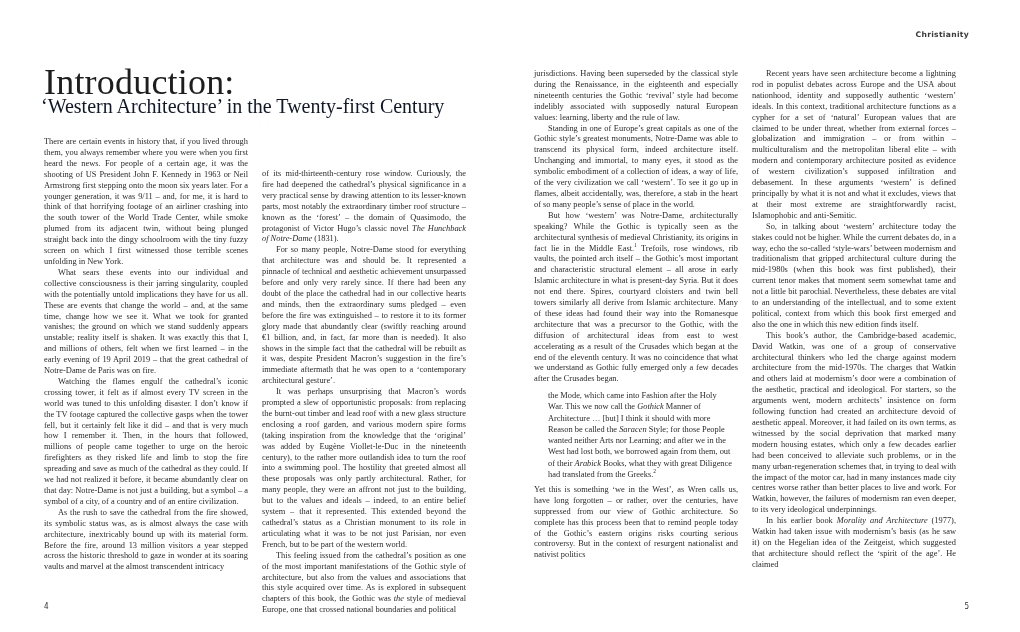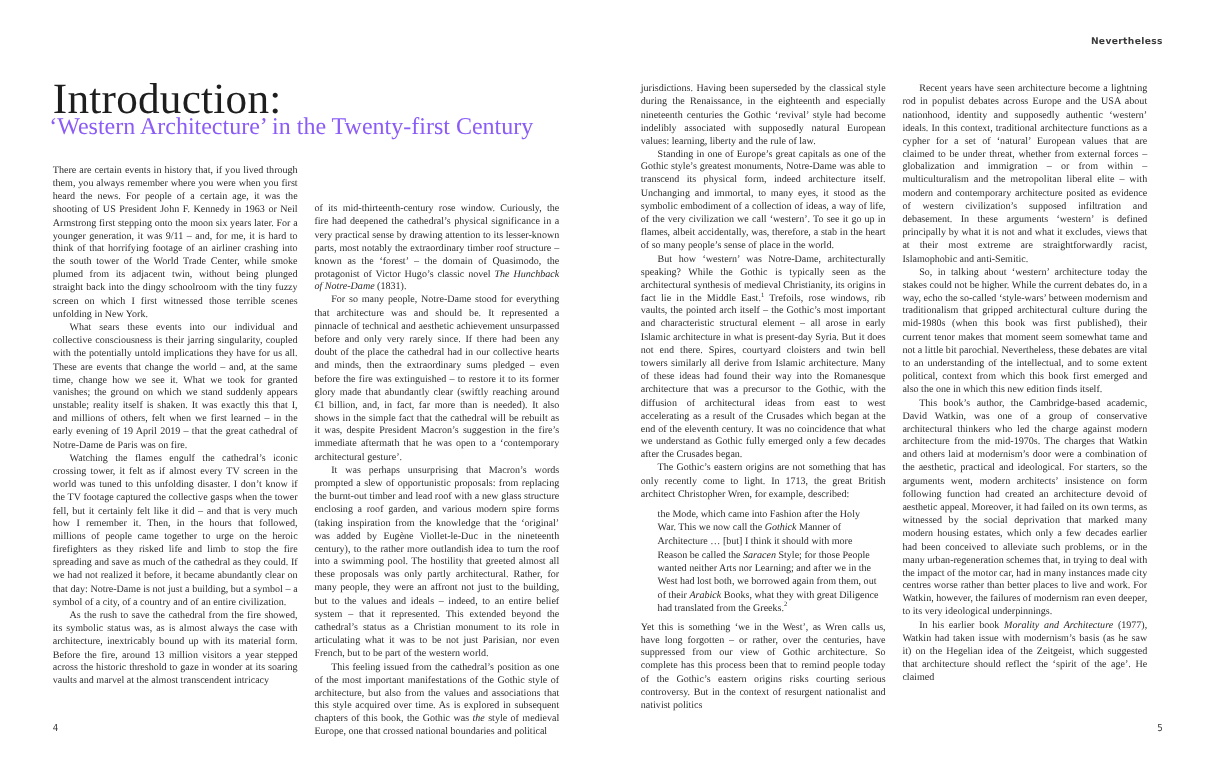--- a/index.html
+++ b/index.html
@@ -4,21 +4,21 @@
 <style>
   html, body { margin: 0; padding: 0; background: #ffffff; }
   body { width: 1020px; height: 632px; position: relative; overflow: hidden;
          font-family: "Liberation Serif", "DejaVu Serif", serif; color: #2a2a2a; }
   .page { position: absolute; top: 0; height: 632px; }
   .page-left { left: 0; width: 510px; }
   .page-right { left: 510px; width: 510px; }
   .title { position: absolute; left: 44px; top: 66px; font-size: 36px; line-height: 32px;
            font-weight: normal; margin: 0; color: #1e1e1e; letter-spacing: 0.2px; }
   .subtitle { position: absolute; left: 41px; top: 94px; font-size: 20px; line-height: 24px;
-              font-weight: normal; margin: 0; color: #8b5cf6; }
+              font-weight: normal; margin: 0; color: #0f172a; }
   .col { position: absolute; font-size: 8.4px; line-height: 10.9px; text-align: justify;
          hyphens: auto; color: #2a2a2a; }
   .col p { margin: 0; }
   .col p.indent { text-indent: 14px; }
   .col p.noindent { text-indent: 0; }
   .col .quote { margin: 5px 6px 5px 14px; text-align: left; line-height: 11.2px; }
   .col em { font-style: italic; }
   .col sup { font-size: 5.5px; line-height: 0; vertical-align: super; }
   .c1 { left: 44px; top: 137px; width: 204px; }
   .c2 { left: 262px; top: 137px; width: 204px; margin-top: 32px; }
@@ -49,27 +49,26 @@
     <p class="noindent"><span>of its mid-thirteenth-century rose window. Curiously, the fire had deepened the cathedral’s physical significance in a very practical sense by drawing attention to its lesser-known parts, most notably the extraordinary timber roof structure – known as the ‘forest’ – the domain of Quasimodo, the protagonist of Victor Hugo’s classic novel </span><em>The Hunchback of Notre-Dame</em><span> (1831).</span></p>
     <p class="indent">For so many people, Notre-Dame stood for everything that architecture was and should be. It represented a pinnacle of technical and aesthetic achievement unsurpassed before and only very rarely since. If there had been any doubt of the place the cathedral had in our collective hearts and minds, then the extraordinary sums pledged – even before the fire was extinguished – to restore it to its former glory made that abundantly clear (swiftly reaching around €1 billion, and, in fact, far more than is needed). It also shows in the simple fact that the cathedral will be rebuilt as it was, despite President Macron’s suggestion in the fire’s immediate aftermath that he was open to a ‘contemporary architectural gesture’.</p>
     <p class="indent">It was perhaps unsurprising that Macron’s words prompted a slew of opportunistic proposals: from replacing the burnt-out timber and lead roof with a new glass structure enclosing a roof garden, and various modern spire forms (taking inspiration from the knowledge that the ‘original’ was added by Eugène Viollet-le-Duc in the nineteenth century), to the rather more outlandish idea to turn the roof into a swimming pool. The hostility that greeted almost all these proposals was only partly architectural. Rather, for many people, they were an affront not just to the building, but to the values and ideals – indeed, to an entire belief system – that it represented. This extended beyond the cathedral’s status as a Christian monument to its role in articulating what it was to be not just Parisian, nor even French, but to be part of the western world.</p>
     <p class="indent"><span>This feeling issued from the cathedral’s position as one of the most important manifestations of the Gothic style of architecture, but also from the values and associations that this style acquired over time. As is explored in subsequent chapters of this book, the Gothic was </span><em>the</em><span> style of medieval Europe, one that crossed national boundaries and political</span></p>
   </div>
 
   <div class="folio folio-left">4</div>
 </div>
 
 <div class="page page-right">
-  <div class="running-head">Nevertheless</div>
+  <div class="running-head">Christianity</div>
 
   <div class="col c3">
     <p class="noindent">jurisdictions. Having been superseded by the classical style during the Renaissance, in the eighteenth and especially nineteenth centuries the Gothic ‘revival’ style had become indelibly associated with supposedly natural European values: learning, liberty and the rule of law.</p>
     <p class="indent">Standing in one of Europe’s great capitals as one of the Gothic style’s greatest monuments, Notre-Dame was able to transcend its physical form, indeed architecture itself. Unchanging and immortal, to many eyes, it stood as the symbolic embodiment of a collection of ideas, a way of life, of the very civilization we call ‘western’. To see it go up in flames, albeit accidentally, was, therefore, a stab in the heart of so many people’s sense of place in the world.</p>
     <p class="indent"><span>But how ‘western’ was Notre-Dame, architecturally speaking? While the Gothic is typically seen as the architectural synthesis of medieval Christianity, its origins in fact lie in the Middle East.</span><sup>1</sup><span> Trefoils, rose windows, rib vaults, the pointed arch itself – the Gothic’s most important and characteristic structural element – all arose in early Islamic architecture in what is present-day Syria. But it does not end there. Spires, courtyard cloisters and twin bell towers similarly all derive from Islamic architecture. Many of these ideas had found their way into the Romanesque architecture that was a precursor to the Gothic, with the diffusion of architectural ideas from east to west accelerating as a result of the Crusades which began at the end of the eleventh century. It was no coincidence that what we understand as Gothic fully emerged only a few decades after the Crusades began.</span></p>
-    <p class="indent">The Gothic’s eastern origins are not something that has only recently come to light. In 1713, the great British architect Christopher Wren, for example, described:</p>
     <p class="quote"><span>the Mode, which came into Fashion after the Holy War. This we now call the </span><em>Gothick</em><span> Manner of Architecture … [but] I think it should with more Reason be called the </span><em>Saracen</em><span> Style; for those People wanted neither Arts nor Learning; and after we in the West had lost both, we borrowed again from them, out of their </span><em>Arabick</em><span> Books, what they with great Diligence had translated from the Greeks.</span><sup>2</sup></p>
     <p class="noindent">Yet this is something ‘we in the West’, as Wren calls us, have long forgotten – or rather, over the centuries, have suppressed from our view of Gothic architecture. So complete has this process been that to remind people today of the Gothic’s eastern origins risks courting serious controversy. But in the context of resurgent nationalist and nativist politics</p>
   </div>
 
   <div class="col c4">
     <p class="indent">Recent years have seen architecture become a lightning rod in populist debates across Europe and the USA about nationhood, identity and supposedly authentic ‘western’ ideals. In this context, traditional architecture functions as a cypher for a set of ‘natural’ European values that are claimed to be under threat, whether from external forces – globalization and immigration – or from within – multiculturalism and the metropolitan liberal elite – with modern and contemporary architecture posited as evidence of western civilization’s supposed infiltration and debasement. In these arguments ‘western’ is defined principally by what it is not and what it excludes, views that at their most extreme are straightforwardly racist, Islamophobic and anti-Semitic.</p>
     <p class="indent">So, in talking about ‘western’ architecture today the stakes could not be higher. While the current debates do, in a way, echo the so-called ‘style-wars’ between modernism and traditionalism that gripped architectural culture during the mid-1980s (when this book was first published), their current tenor makes that moment seem somewhat tame and not a little bit parochial. Nevertheless, these debates are vital to an understanding of the intellectual, and to some extent political, context from which this book first emerged and also the one in which this new edition finds itself.</p>
     <p class="indent">This book’s author, the Cambridge-based academic, David Watkin, was one of a group of conservative architectural thinkers who led the charge against modern architecture from the mid-1970s. The charges that Watkin and others laid at modernism’s door were a combination of the aesthetic, practical and ideological. For starters, so the arguments went, modern architects’ insistence on form following function had created an architecture devoid of aesthetic appeal. Moreover, it had failed on its own terms, as witnessed by the social deprivation that marked many modern housing estates, which only a few decades earlier had been conceived to alleviate such problems, or in the many urban-regeneration schemes that, in trying to deal with the impact of the motor car, had in many instances made city centres worse rather than better places to live and work. For Watkin, however, the failures of modernism ran even deeper, to its very ideological underpinnings.</p>
     <p class="indent"><span>In his earlier book </span><em>Morality and Architecture</em><span> (1977), Watkin had taken issue with modernism’s basis (as he saw it) on the Hegelian idea of the Zeitgeist, which suggested that architecture should reflect the ‘spirit of the age’. He claimed</span></p>
   </div>

